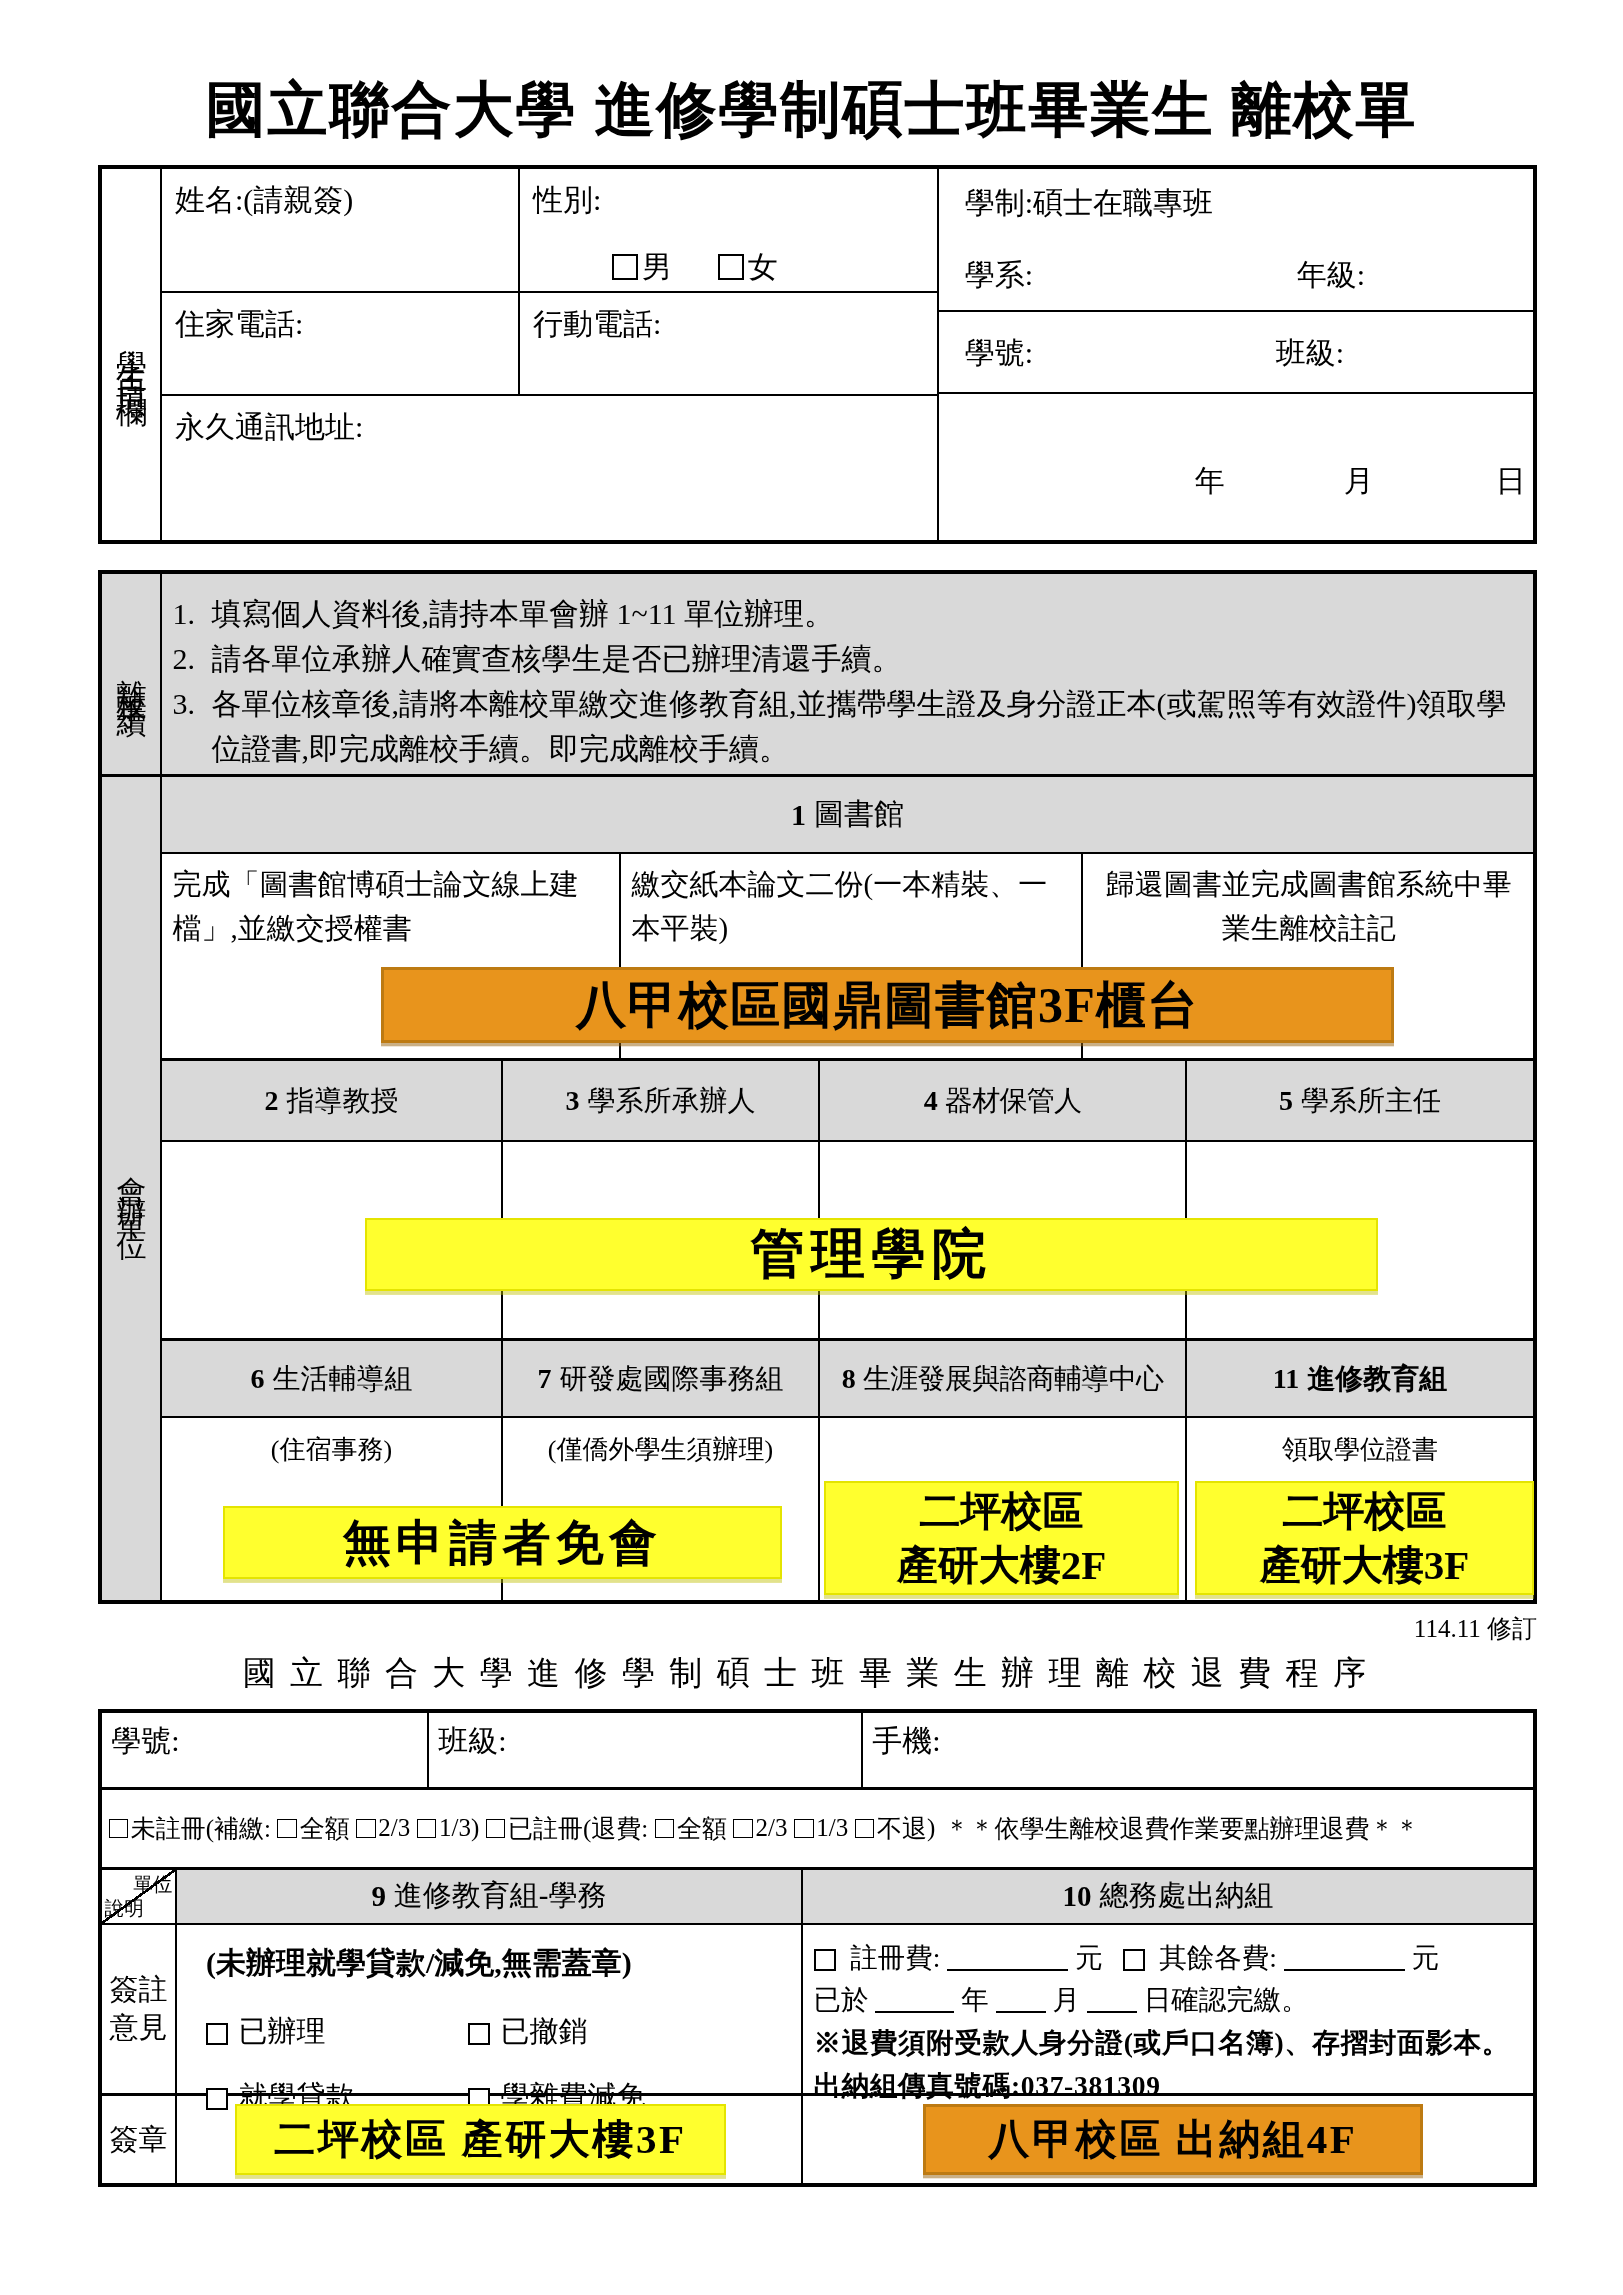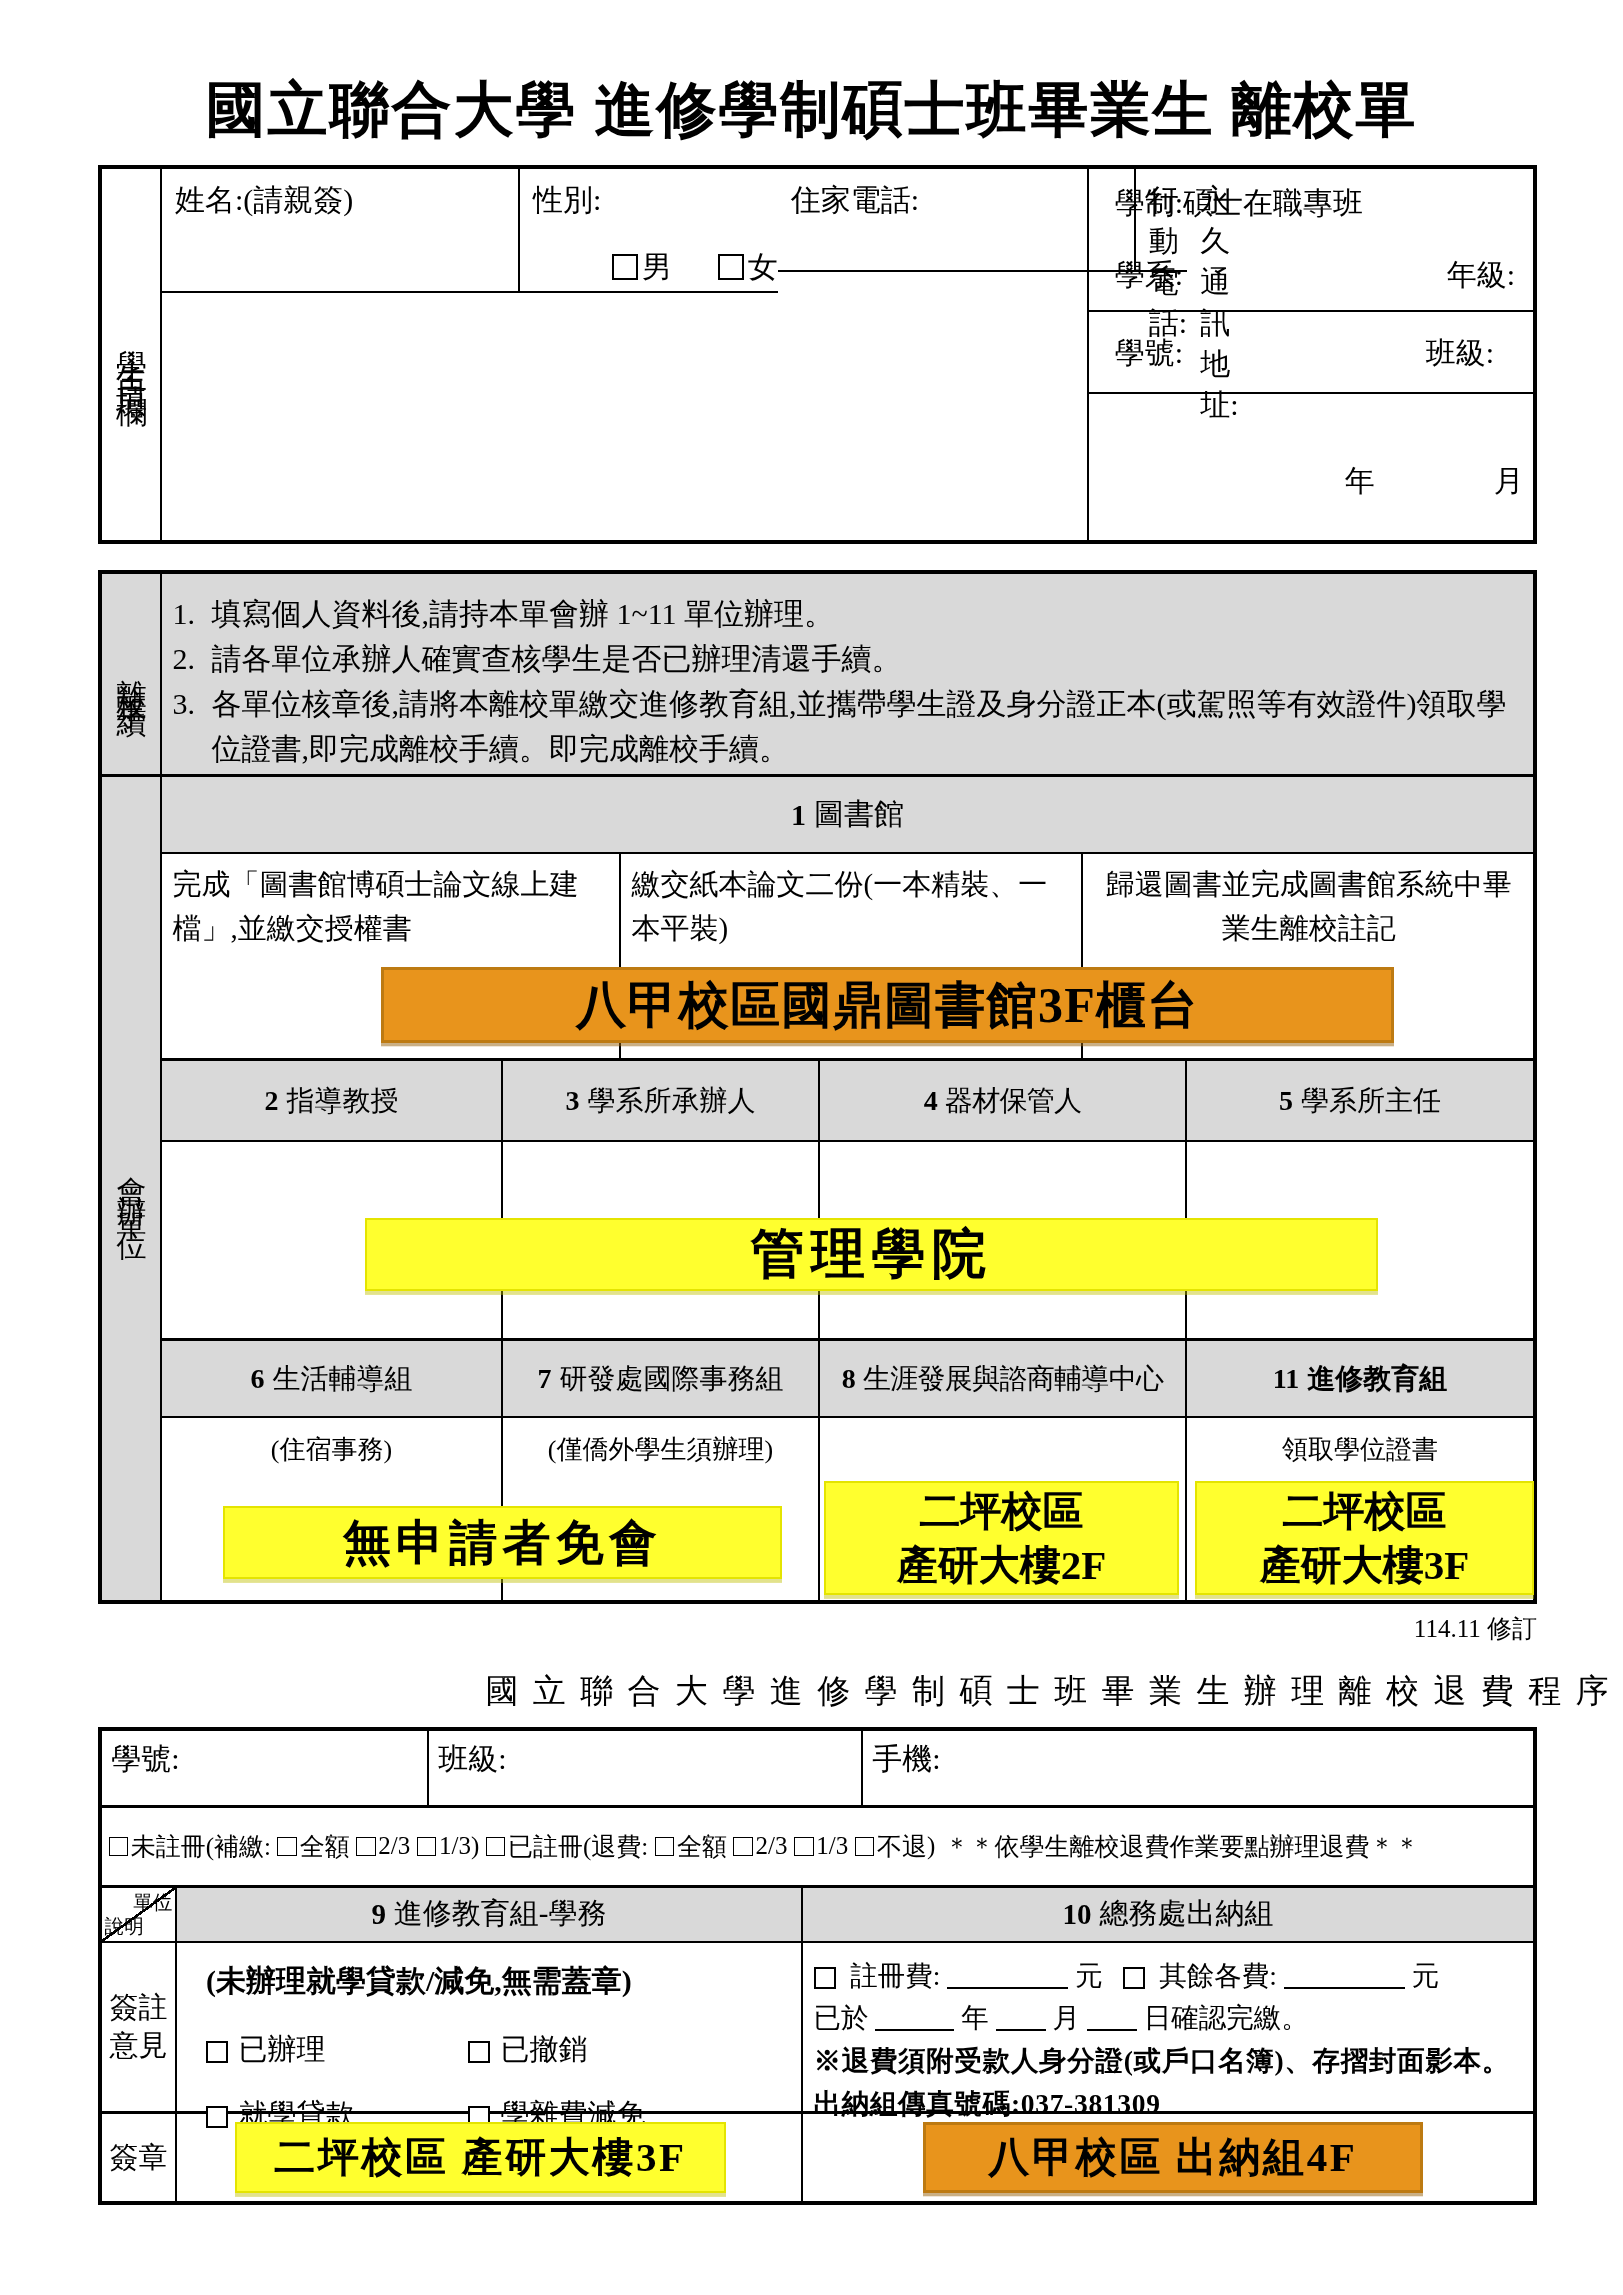--- a/index.html
+++ b/index.html
@@ -42,21 +42,21 @@
   }
   
   .tableA {
     margin: 22px 86px 0 98px;
     width: 1439px; height: 379px;
     border: 4.6px solid #000;
     display: flex;
   }
   .a-left { width: 60px; border-right: 2.6px solid #000; display:flex; align-items:center; justify-content:center; }
   .a-left .vtext { font-size: 31px; letter-spacing: 11.8px; }
-  .a-mid { width: 927px; border-right: 2.6px solid #000; display:flex; flex-direction:row; }
+  .a-mid { width: 777px; border-right: 2.6px solid #000; display:flex; flex-direction:column; }
   .a-row { display:flex; }
   .a-r1 { height: 124px; border-bottom: 2.6px solid #000; }
   .a-r2 { height: 103px; border-bottom: 2.6px solid #000; }
   .a-r3 { flex: 1; }
   .a-cell { font-size: 30px; padding: 10.5px 0 0 13px; }
   .a-c1 { width: 358px; border-right: 2.6px solid #000; }
   .a-c2 { flex: 1; }
   .gender-opts { margin: 26px 0 0 79px; display:flex; align-items:center; font-size:30px; }
   .gender-opts .lbl { margin-left: 3.9px; }
   .gender-opts .gap { width: 46px; }
@@ -105,21 +105,21 @@
   .bcell { border-right: 2.6px solid #000; }
   .bcell.last { border-right: none; }
   .bcell.w1 { width: 341px; } .bcell.w2 { width: 317px; } .bcell.w3 { width: 367px; } .bcell.w4 { flex:1; }
   .sub { display:block; text-align:center; padding-top: 14.4px; font-size: 26px; }
   .mg-banner  { left: 203px;  top: 76px; width: 1013px; height: 73px; font-size: 54px; letter-spacing: 6.5px; }
   .ban-free { left: 61px;   top: 88px; width: 559px;  height: 73px; font-size: 48px; letter-spacing: 5.2px; }
   .ban-2f   { left: 662px; top: 63px;  width: 355px;  height: 114px; font-size: 41px; line-height: 1.32; }
   .ban-3f   { left: 1033px; top: 63px;  width: 339px;  height: 114px; font-size: 41px; line-height: 1.32; }
   
   .rev { margin: 7.9px 86px 0 0; text-align: right; font-size: 25px; }
-  .mid-title { margin-top: 24px; text-align: right; font-size: 33px; letter-spacing: 14.4px; }
+  .mid-title { margin-top: 6px; text-align: center; font-size: 33px; letter-spacing: 14.4px; }
   
   .tableC {
     margin: 13px 86px 0 98px;
     width: 1439px; height: 478px;
     border: 4.6px solid #000;
     display: flex; flex-direction: column;
   }
   .c-r1 { height: 77px; display:flex; border-bottom: 3.9px solid #000; font-size: 30px; }
   .c-r1 .cell { padding: 7.9px 0 0 9.2px; border-right: 2.6px solid #000; }
   .c-r1 .cw1 { width: 367px; } .c-r1 .cw2 { width: 327px; } .c-r1 .cw3 { width: 434px; } .c-r1 .cw4 { flex:1; border-right:none; }

